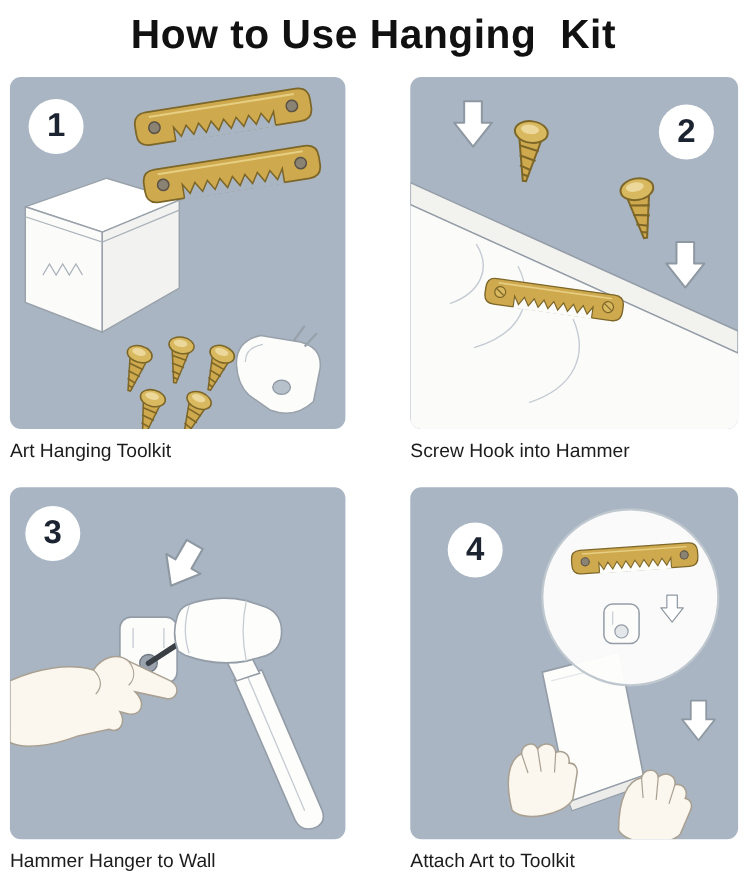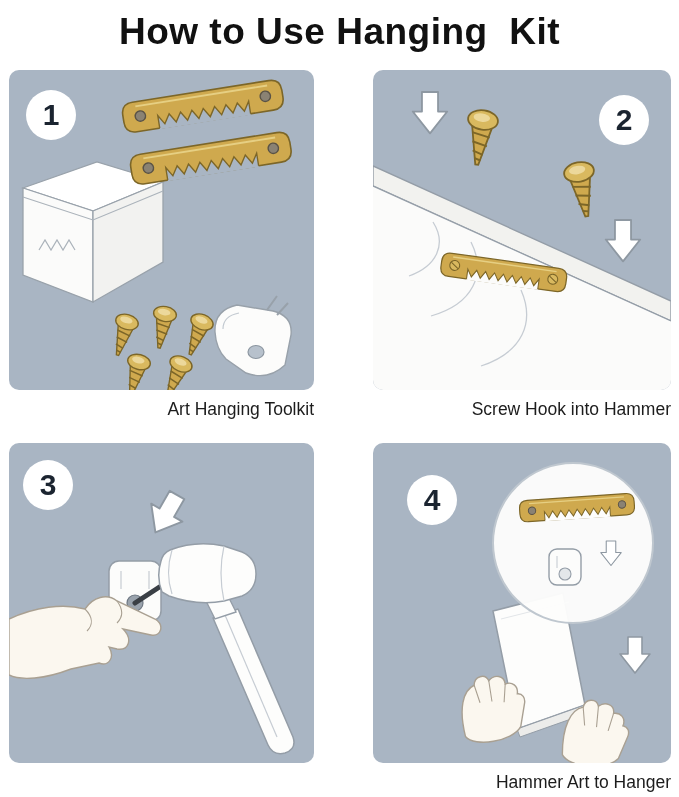--- a/index.html
+++ b/index.html
@@ -18,21 +18,21 @@
   .panel{position:relative;height:320px;border-radius:10px;background:var(--panel-bg);
          overflow:hidden;}
   .panel svg{position:absolute;inset:0;width:100%;height:100%;display:block;}
   .badge{position:absolute;width:50px;height:50px;border-radius:50%;background:#ffffff;
          display:flex;align-items:center;justify-content:center;font-size:30px;
          font-weight:700;color:#1b2430;}
   .badge.p1{left:17px;top:20px;}
   .badge.p2{right:22px;top:25px;}
   .badge.p3{left:14px;top:17px;}
   .badge.p4{left:34px;top:32px;}
-  .caption{margin-top:9px;text-align:right;font-size:17.5px;color:#1c1c1c;}
+  .caption{margin-top:9px;text-align:left;font-size:17.5px;color:#1c1c1c;}
 </style>
 </head>
 <body>
 
 <div class="page">
 
   <h1 class="title">How to Use Hanging  Kit</h1>
 
   <div class="grid">
 
@@ -151,20 +151,21 @@
             <path d="M216,172 L268,294" fill="none" stroke="#c6ccd3" stroke-width="1.2"></path>
             <path d="M197,158 L206,176 L227,169 L218,151 Z" fill="#fdfdfc" stroke="#949da7" stroke-width="1.4"></path>
             <path d="M152,118 Q147,134 153,149 L160,153 Q188,163 215,158 L233,153 Q247,147 247,131 Q247,115 233,109 L215,103 Q187,97 161,107 Q154,110 152,118 Z" fill="#fdfdfc" stroke="#949da7" stroke-width="1.5"></path>
             <path d="M163,107 Q156,130 163,151 M215,103 Q209,130 215,158" fill="none" stroke="#c6ccd3" stroke-width="1.2"></path>
           </g>
         </svg>
         <div class="badge p3">
           <span>3</span>
         </div>
       </div>
+      <div class="caption">Hammer Hanger to Wall</div>
     </div>
 
     <div class="cell">
       <div class="panel">
         <svg viewBox="0 0 298 320">
           <defs>
             <g id="p4-arrow">
               <polygon points="-7,0 7,0 7,17 15,17 0,36 -15,17 -7,17" fill="#ffffff" stroke="#8e98a2" stroke-width="1.6" stroke-linejoin="round"></polygon>
             </g>
             <g id="p4-hanger">
@@ -198,17 +199,17 @@
               <path d="M184,113 v12" stroke="#c6ccd3" stroke-width="1.1" fill="none"></path>
             </g>
             <use href="#p4-arrow" transform="translate(238,98) scale(0.68)"></use>
           </g>
           <use href="#p4-arrow" transform="translate(262,194)"></use>
         </svg>
         <div class="badge p4">
           <span>4</span>
         </div>
       </div>
-      <div class="caption">Hammer Art to Hanger</div>
+      <div class="caption">Attach Art to Toolkit</div>
     </div>
 
   </div>
 </div>
 
 </body></html>

